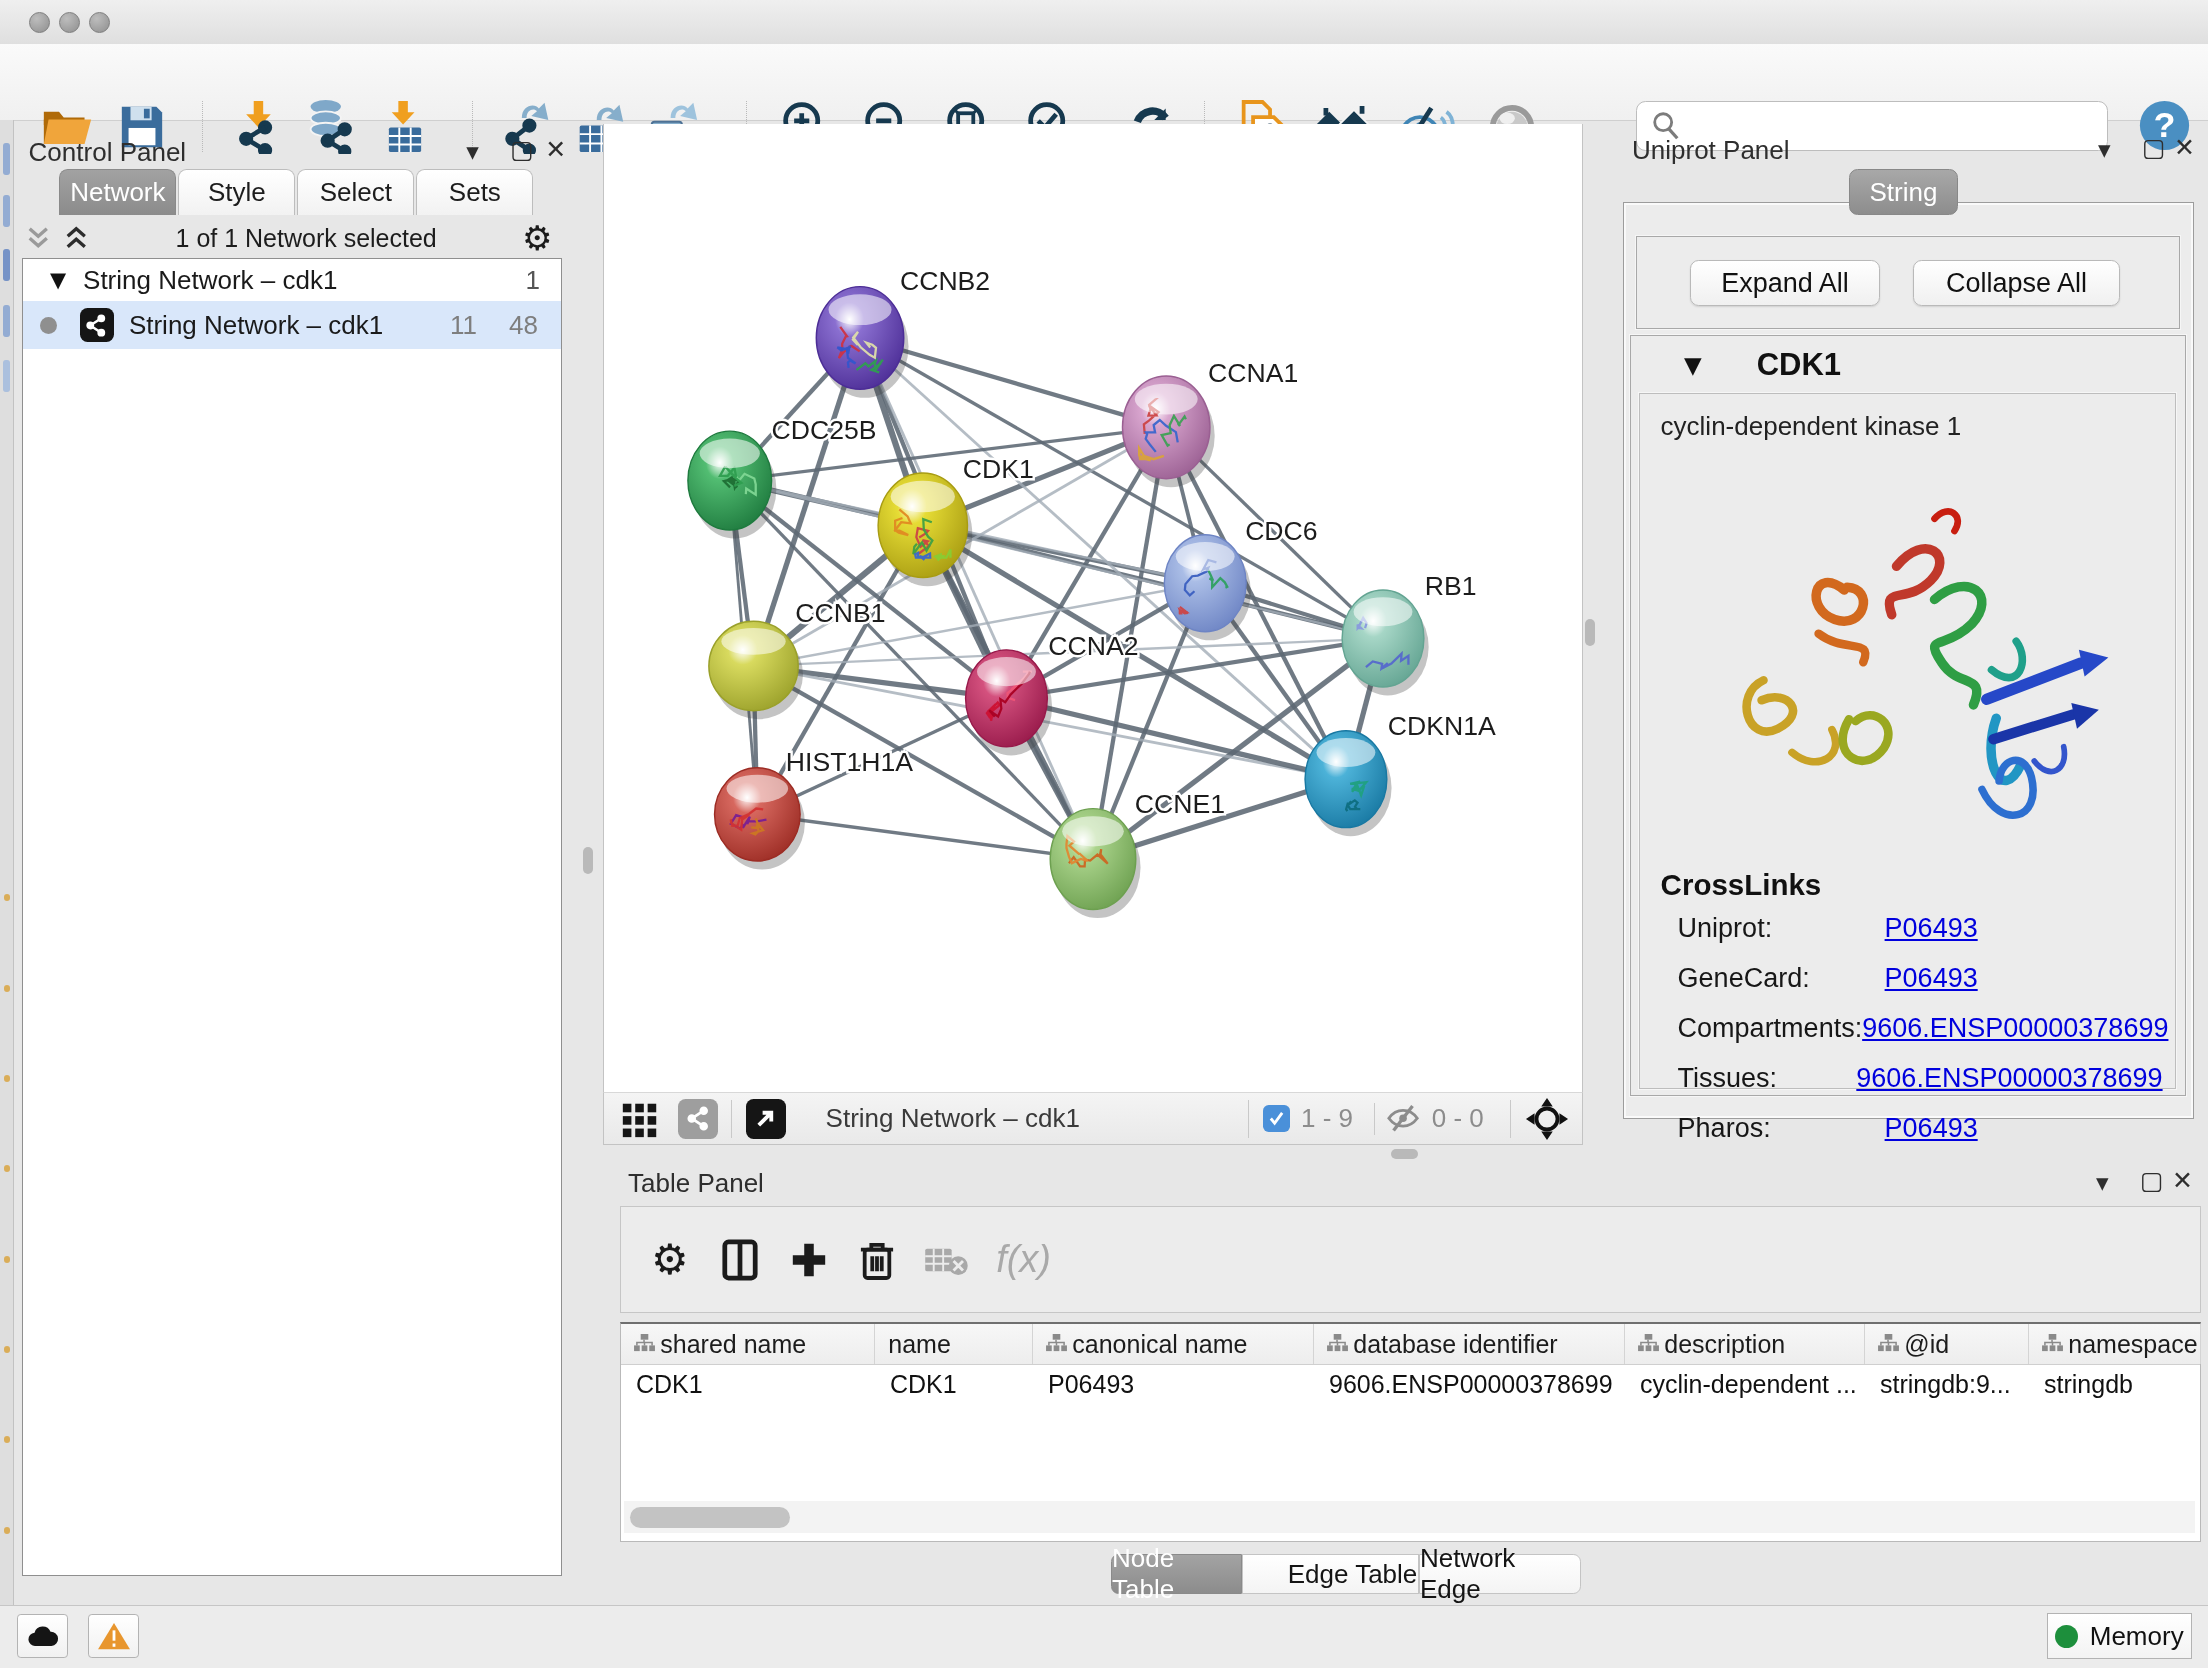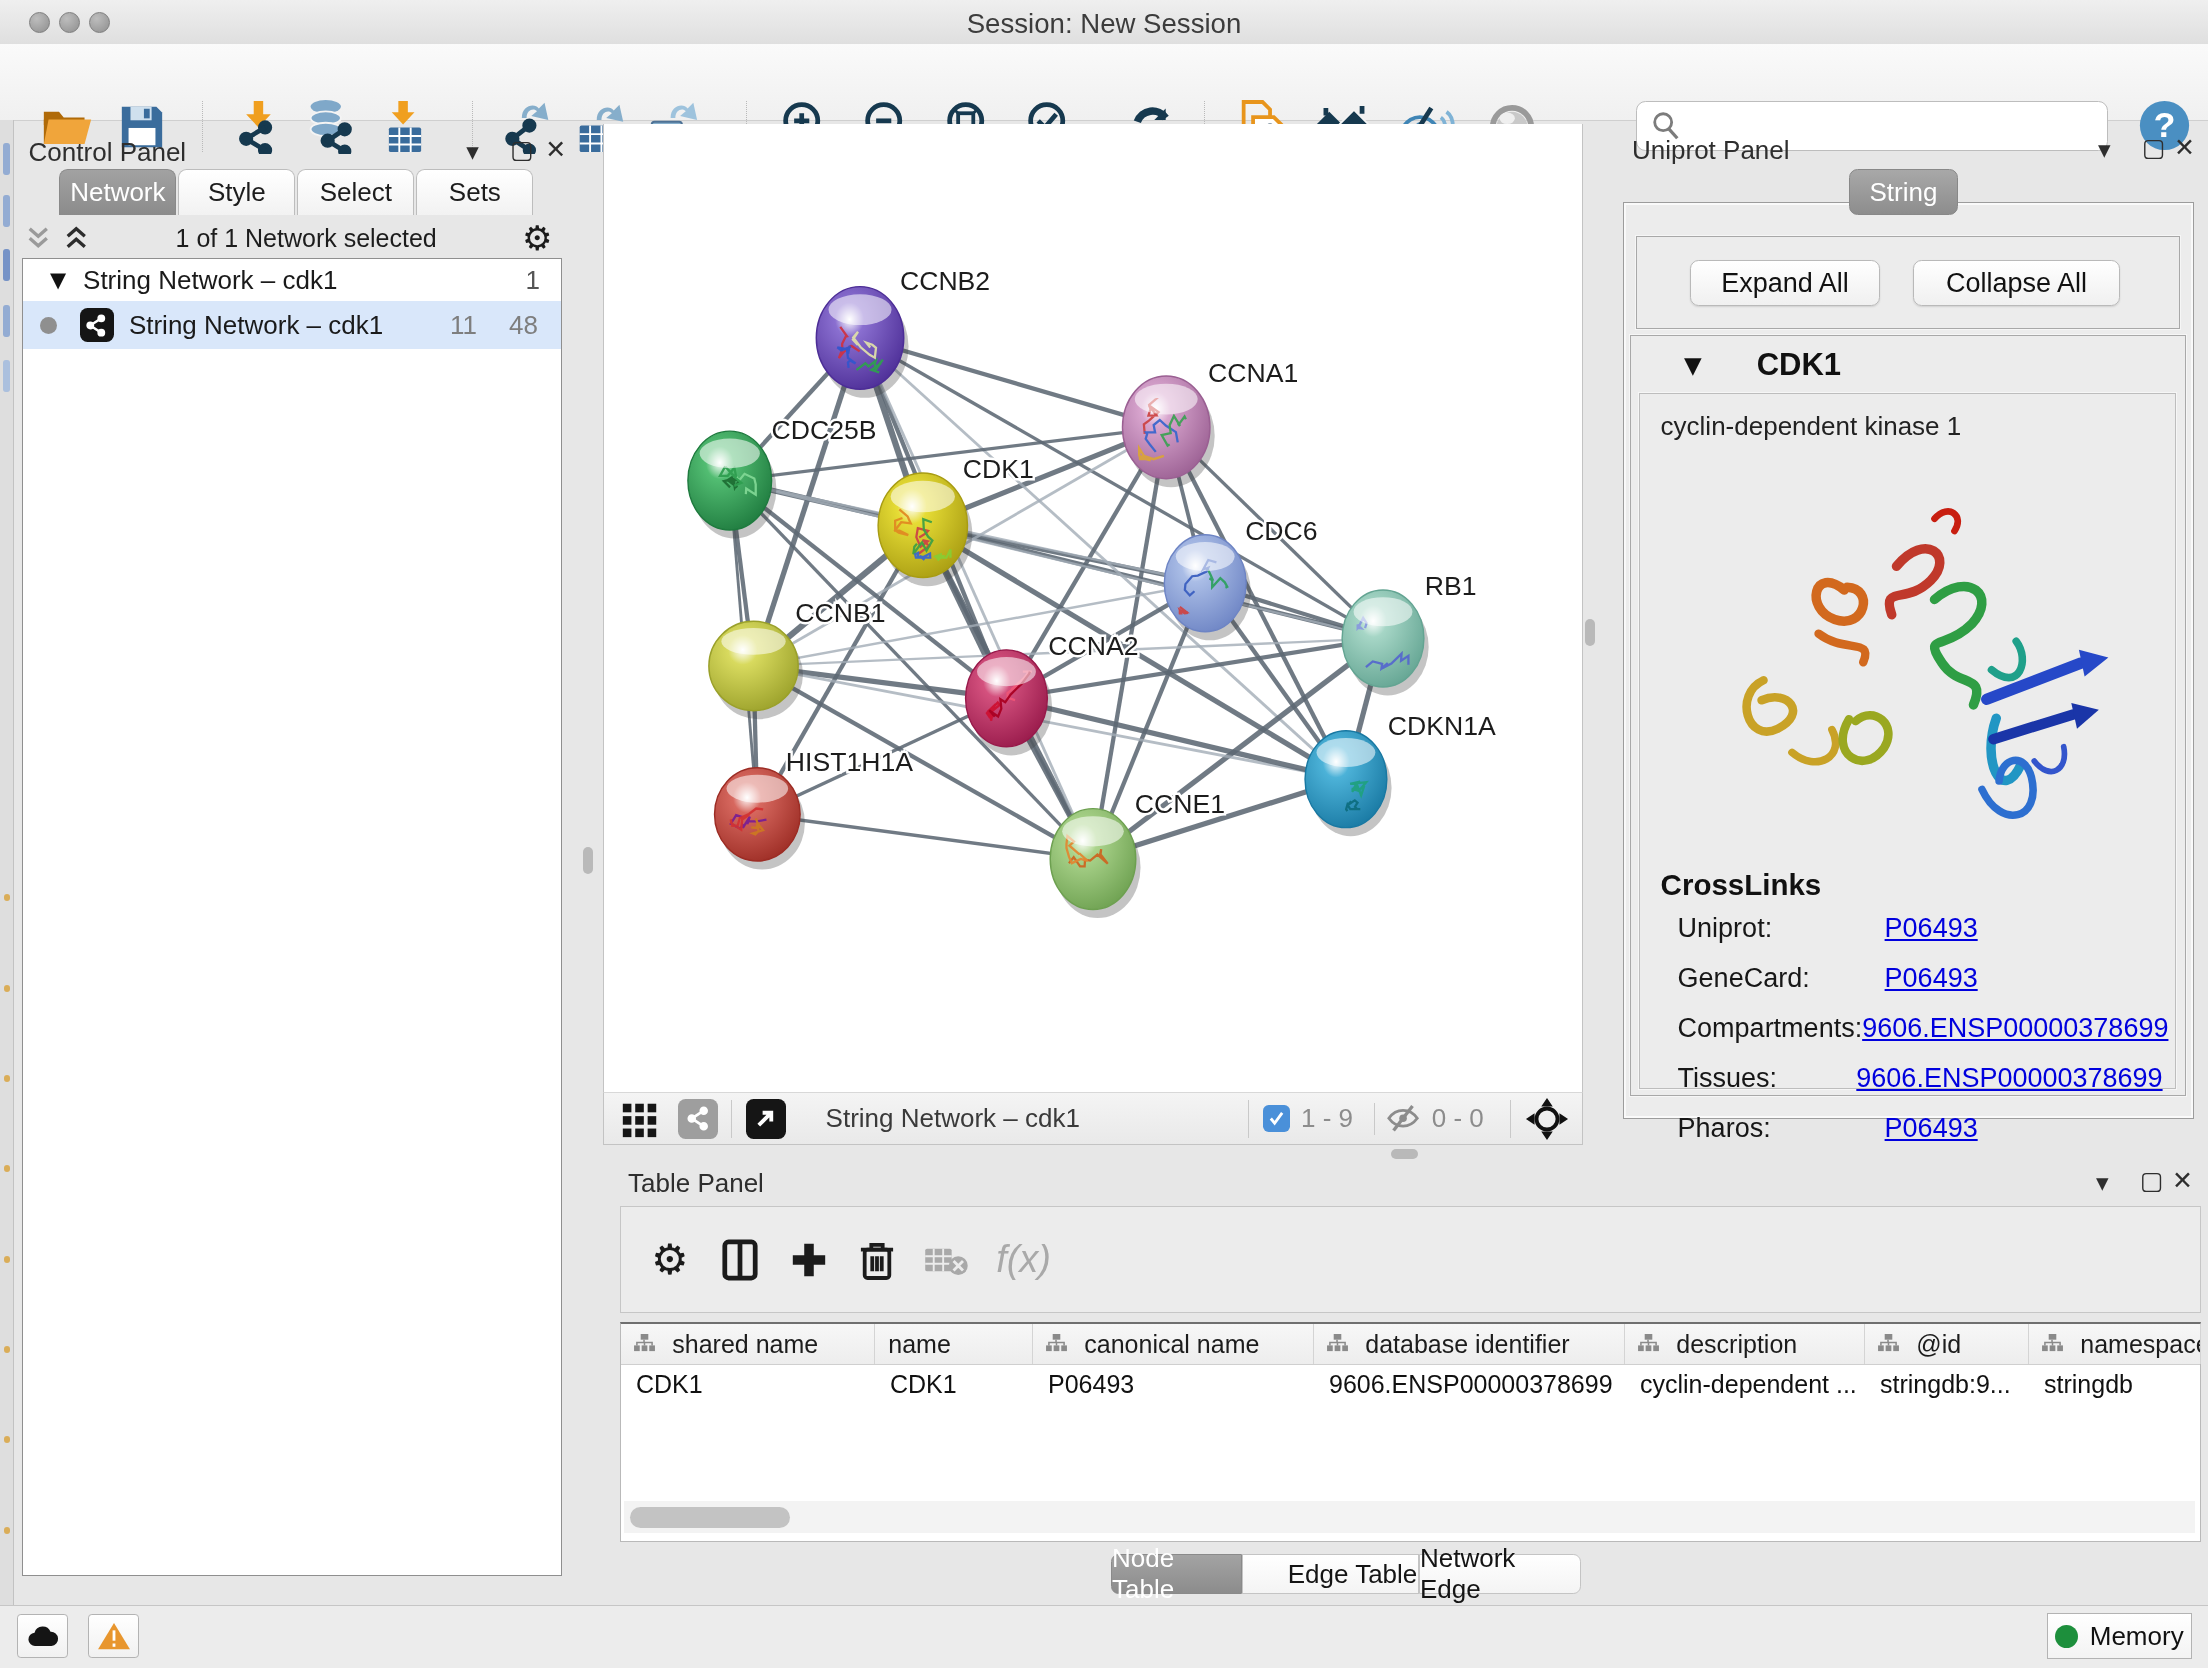--- a/index.html
+++ b/index.html
@@ -64,21 +64,21 @@
   .xl-title{font-size:29.5px;font-weight:bold;color:#111;}
   .xl-row{font-size:27px;color:#171717;}
   .xl-link{color:#0000de;text-decoration:underline;}
   
   .tp-toolbox{left:620px;top:1206px;width:1579px;height:105px;background:#ececec;
     border:1.9px solid #c6c6c6;display:flex;align-items:center;}
   .tp-table{left:620px;top:1322px;width:1579px;height:217px;background:#fff;
     border:1.9px solid #b9b9b9;border-top:2.9px solid #6f6f6f;}
   .th-row{display:flex;height:40px;background:linear-gradient(#f7f7f7,#ededed);
     border-bottom:1.9px solid #cfcfcf;}
-  .th{display:flex;align-items:center;gap:17px;font-size:25px;color:#1c1c1c;
+  .th{display:flex;align-items:center;gap:5px;font-size:25px;color:#1c1c1c;
     border-right:1px solid #d4d4d4;padding-left:13.3px;box-sizing:border-box;overflow:hidden;white-space:nowrap;}
   .td-row{display:flex;height:38px;}
   .td{font-size:25px;color:#111;padding-left:15px;box-sizing:border-box;display:flex;
     align-items:center;overflow:hidden;white-space:nowrap;}
   .hscroll{left:624px;top:1501px;width:1571px;height:32px;background:#f3f3f3;}
   .hthumb{left:630px;top:1507px;width:160px;height:21px;background:#c3c3c3;border-radius:10.5px;}
   .bot-tab{height:38px;display:flex;align-items:center;justify-content:center;font-size:26px;
     background:linear-gradient(#ffffff,#f4f4f4);border:1px solid #c4c4c4;color:#141414;}
   .bot-tab.active{background:linear-gradient(#a3a3a3,#8c8c8c);color:#fff;border-color:#8a8a8a;}
   
@@ -92,21 +92,20 @@
   .glyph{font-family:"DejaVu Sans",sans-serif;}
   .edge-strip{left:0;top:120px;width:13.3px;height:1486px;background:#dedede;border-right:1px solid #c2c2c2;}
 </style>
 </head>
 <body>
 
 <div class="abs titlebar">
   <div class="abs tl-dot" style="left:28.5px"></div>
   <div class="abs tl-dot" style="left:59px"></div>
   <div class="abs tl-dot" style="left:89px"></div>
-  <div class="abs win-title">Session: New Session</div>
 </div>
 
 <div class="abs toolbar">
   <div class="abs tb-btn" style="left:38px">
     <svg width="53" height="46" viewBox="0 0 56 48">
       <path d="M3 8 h16 l5 6 h22 v8 H3 z" fill="#b06a08"></path>
       <path d="M3 8 v34 h10 L8 16 h-5 z" fill="#b06a08"></path>
       <path d="M8 16 h45 l-7 26 H3 z" fill="#f0a53b"></path>
     </svg>
   </div>

